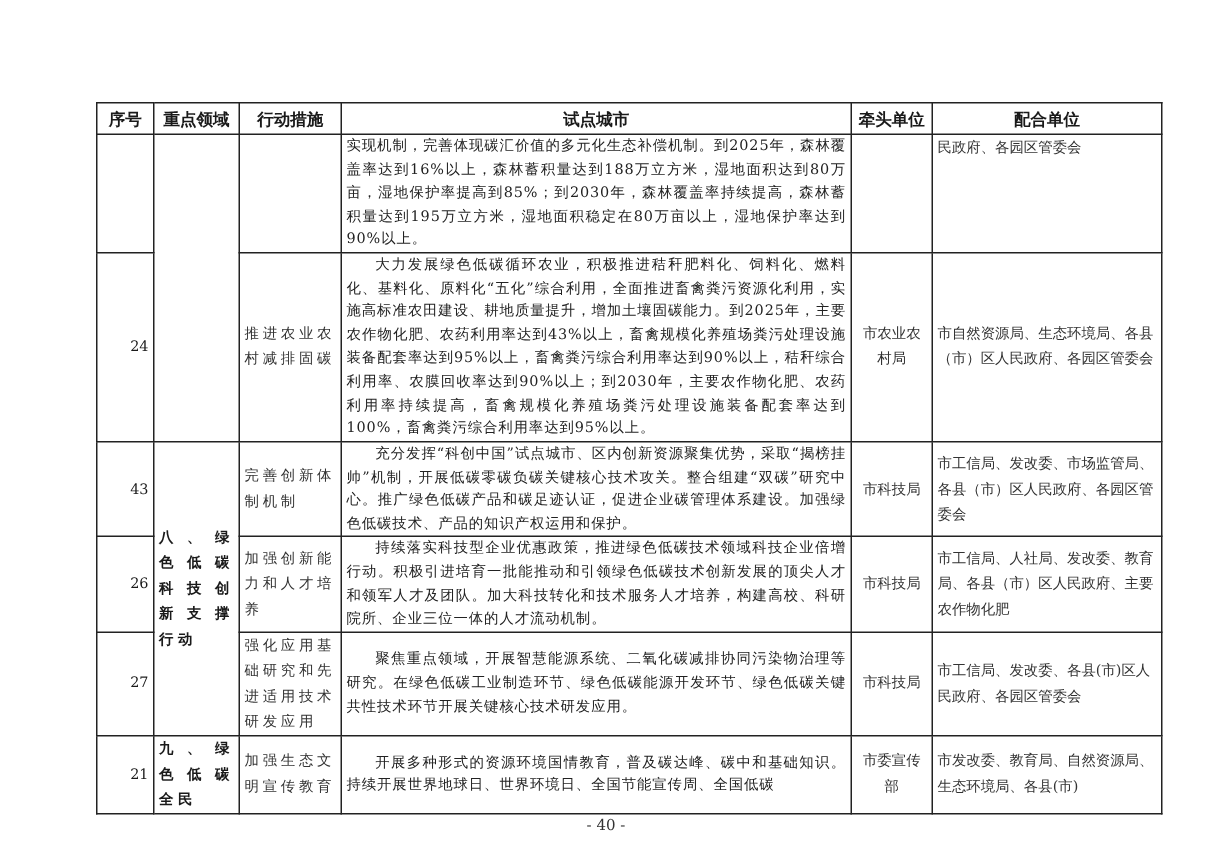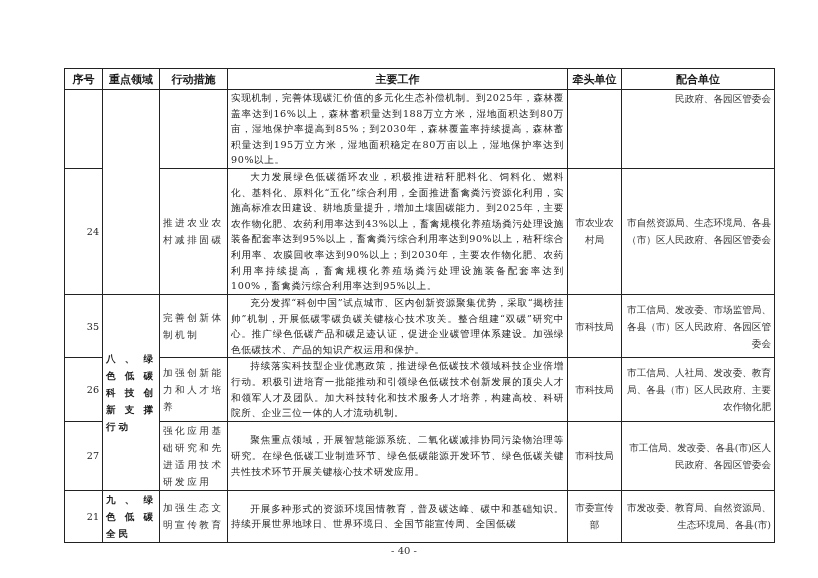--- a/index.html
+++ b/index.html
@@ -8,42 +8,42 @@
   table.doc { position:absolute; left:64px; top:68px; width:710px;
               border-collapse:collapse; table-layout:fixed; font-size:9.6px; }
   table.doc td, table.doc th { border:1px solid #222; padding:0 3px; vertical-align:middle; }
   table.doc { border:1.5px solid #111; }
   th { font-weight:bold; height:20px; text-align:center; font-size:11px; }
   td.num { text-align:right; }
   td.area { font-weight:bold; text-align:justify; letter-spacing:3px; line-height:17px; padding-left:5px; }
   td.measure { color:#333; line-height:17px; letter-spacing:2.5px; }
   td.work { line-height:15.6px; text-align:justify; color:#222; letter-spacing:0.6px;margin-top:40px; }
   td.lead { text-align:center; line-height:17px; color:#333; }
-  td.coop { text-align:right; line-height:17px; color:#333; }
+  td.coop { text-align:left; line-height:17px; color:#333; }
   .indent { text-indent:2em; }
   .page-number { position:absolute; left:0; width:808px; top:545px; text-align:center; font-size:10px; color:#333; }
 </style>
 </head>
 <body>
 
 <table class="doc">
   <colgroup>
     <col style="width:38px">
     <col style="width:57px">
     <col style="width:68px">
     <col style="width:340px">
     <col style="width:54px">
     <col style="width:153px">
   </colgroup>
   <thead>
     <tr>
       <th>序号</th>
       <th>重点领域</th>
       <th>行动措施</th>
-      <th>主要工作</th>
+      <th>试点城市</th>
       <th>牵头单位</th>
       <th>配合单位</th>
     </tr>
   </thead>
   <tbody>
     <tr style="height:78px">
       <td class="num"></td>
       <td class="area" rowspan="2"></td>
       <td class="measure"></td>
       <td class="work" style="vertical-align:top">实现机制，完善体现碳汇价值的多元化生态补偿机制。到2025年，森林覆盖率达到16%以上，森林蓄积量达到188万立方米，湿地面积达到80万亩，湿地保护率提高到85%；到2030年，森林覆盖率持续提高，森林蓄积量达到195万立方米，湿地面积稳定在80万亩以上，湿地保护率达到90%以上。</td>
@@ -51,21 +51,21 @@
       <td class="coop" style="vertical-align:top">民政府、各园区管委会</td>
     </tr>
     <tr style="height:126px">
       <td class="num">24</td>
       <td class="measure">推进农业农村减排固碳</td>
       <td class="work indent">大力发展绿色低碳循环农业，积极推进秸秆肥料化、饲料化、燃料化、基料化、原料化“五化”综合利用，全面推进畜禽粪污资源化利用，实施高标准农田建设、耕地质量提升，增加土壤固碳能力。到2025年，主要农作物化肥、农药利用率达到43%以上，畜禽规模化养殖场粪污处理设施装备配套率达到95%以上，畜禽粪污综合利用率达到90%以上，秸秆综合利用率、农膜回收率达到90%以上；到2030年，主要农作物化肥、农药利用率持续提高，畜禽规模化养殖场粪污处理设施装备配套率达到100%，畜禽粪污综合利用率达到95%以上。</td>
       <td class="lead">市农业农村局</td>
       <td class="coop">市自然资源局、生态环境局、各县（市）区人民政府、各园区管委会</td>
     </tr>
     <tr style="height:60px">
-      <td class="num">35</td>
+      <td class="num">43</td>
       <td class="area" rowspan="3">八、绿色低碳科技创新支撑行动</td>
       <td class="measure">完善创新体制机制</td>
       <td class="work indent">充分发挥“科创中国”试点城市、区内创新资源聚集优势，采取“揭榜挂帅”机制，开展低碳零碳负碳关键核心技术攻关。整合组建“双碳”研究中心。推广绿色低碳产品和碳足迹认证，促进企业碳管理体系建设。加强绿色低碳技术、产品的知识产权运用和保护。</td>
       <td class="lead">市科技局</td>
       <td class="coop">市工信局、发改委、市场监管局、各县（市）区人民政府、各园区管委会</td>
     </tr>
     <tr style="height:62px">
       <td class="num">26</td>
       <td class="measure">加强创新能力和人才培养</td>
       <td class="work indent">持续落实科技型企业优惠政策，推进绿色低碳技术领域科技企业倍增行动。积极引进培育一批能推动和引领绿色低碳技术创新发展的顶尖人才和领军人才及团队。加大科技转化和技术服务人才培养，构建高校、科研院所、企业三位一体的人才流动机制。</td>

